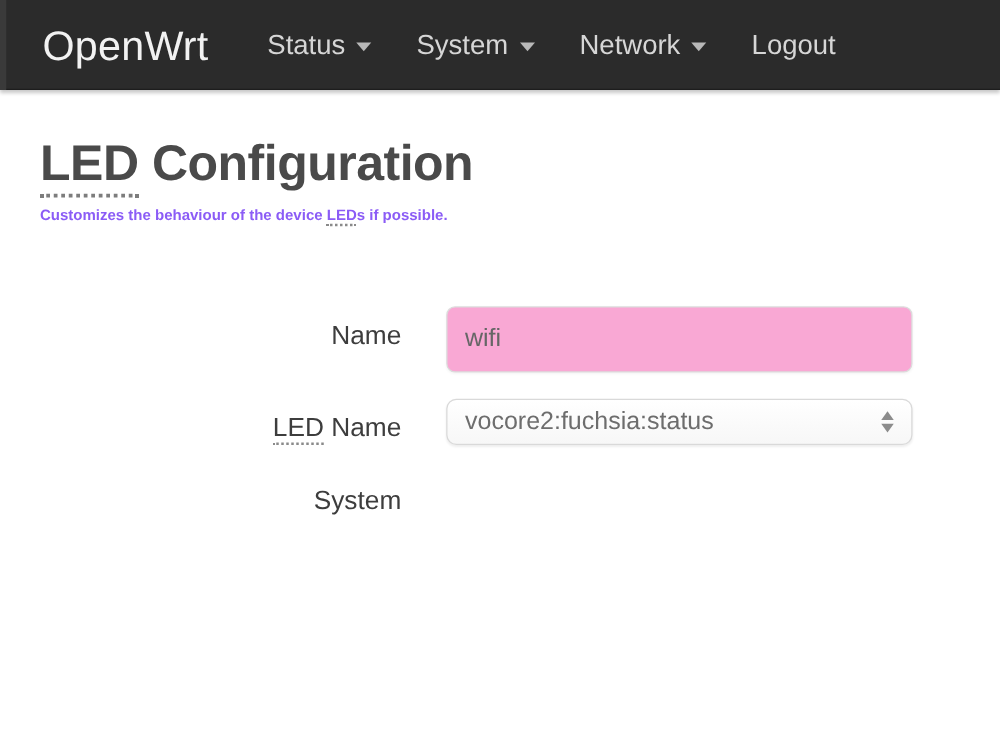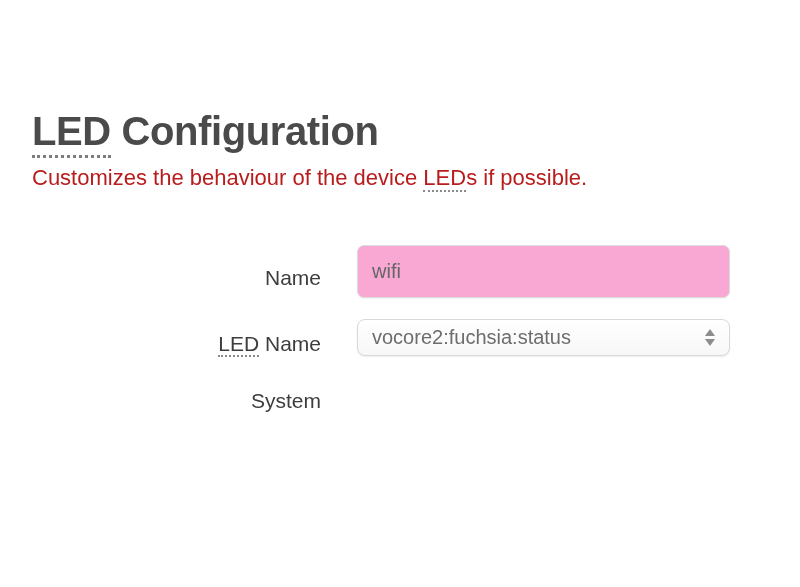--- a/index.html
+++ b/index.html
@@ -100,23 +100,23 @@
     padding: 38px 0 0 32px;
     font-size: 40px;
     font-weight: bold;
     color: #4a4a4a;
     letter-spacing: -0.4px;
     line-height: 1.05;
   }
   .page-desc {
     margin: 0;
     padding: 13px 0 0 32px;
-    font-size: 22px;
-    font-weight: 400;
-    color: #b91c1c;
+    font-size: 12px;
+    font-weight: 700;
+    color: #8b5cf6;
     line-height: 1.2;
   }
   abbr.hint {
     text-decoration: none;
     border-bottom: 2px dotted #8a8a8a;
     cursor: help;
   }
   .page-title abbr.hint {
     border-bottom: 3px dotted #7d7d7d;
     padding-bottom: 2px;
@@ -124,21 +124,21 @@
 
   
   .form {
     position: absolute;
     left: 0;
     top: 245px;
     width: 800px;
   }
   .form-row {
     display: flex;
-    align-items: center;
+    align-items: flex-start;
     margin-bottom: 21px;
   }
   .form-label {
     width: 357px;
     text-align: right;
     padding-right: 36px;
     box-sizing: border-box;
     font-size: 21px;
     color: #3d3d3d;
     line-height: 22px;
@@ -225,20 +225,50 @@
     margin-top: 14px;
     cursor: pointer;
   }
   .row-checkbox .form-label { padding-top: 11px; }
 </style>
 </head>
 <body>
 
 <div class="page">
 
+  <div class="navbar">
+    <div class="navbar-edge"></div>
+    <div class="navbar-inner">
+
+      <div class="brand">OpenWrt</div>
+
+      <div class="nav-items">
+
+        <div class="nav-item">
+          <span class="nav-label">Status</span>
+          <span class="caret"></span>
+        </div>
+
+        <div class="nav-item">
+          <span class="nav-label">System</span>
+          <span class="caret"></span>
+        </div>
+
+        <div class="nav-item">
+          <span class="nav-label">Network</span>
+          <span class="caret"></span>
+        </div>
+
+        <div class="nav-item">
+          <span class="nav-label">Logout</span>
+        </div>
+
+      </div>
+    </div>
+  </div>
 
   <div class="content">
 
     <h1 class="page-title"><abbr class="hint">LED</abbr><span> Configuration</span></h1>
 
     <p class="page-desc"><span>Customizes the behaviour of the device </span><abbr class="hint">LED</abbr><span>s if possible.</span></p>
   </div>
 
   <div class="form">
 

